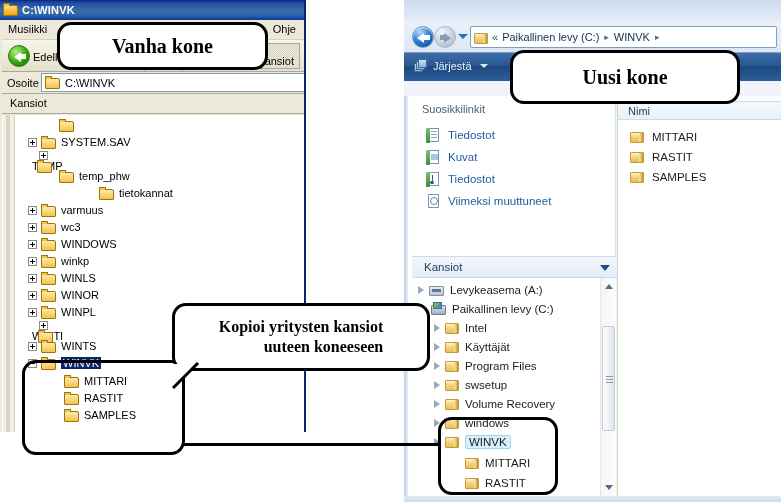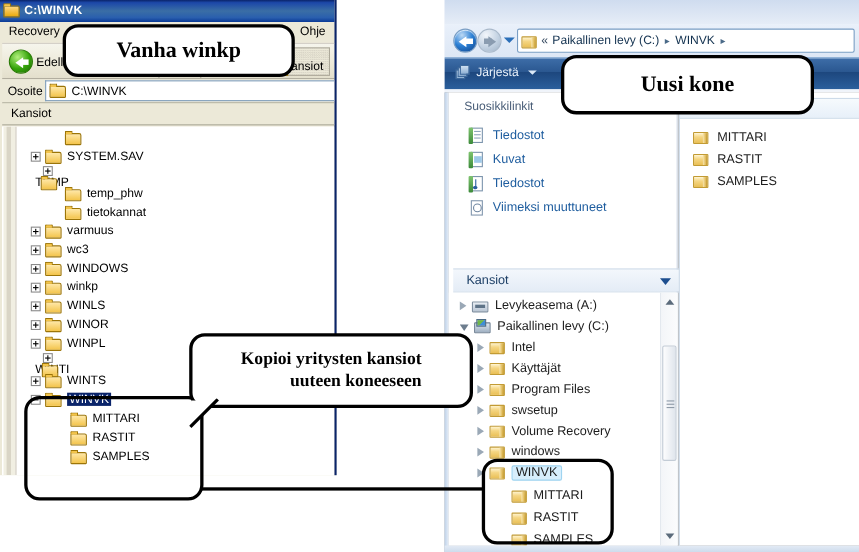--- a/index.html
+++ b/index.html
@@ -206,22 +206,22 @@
     position:absolute;width:9px;height:9px;background:linear-gradient(to bottom,#cfe0f2,#8fb0d3);
     border:1px solid #3f6a9c;box-sizing:border-box;display:block;
   }
   #jarjesta .stack i:nth-child(1){left:0;top:4px;}
   #jarjesta .stack i:nth-child(2){left:2px;top:2px;}
   #jarjesta .stack i:nth-child(3){left:4px;top:0;}
   #jarjesta .lbl{font-size:11px;color:#eaf2fb;}
   #jarjesta .caret{width:0;height:0;border-left:4px solid transparent;border-right:4px solid transparent;border-top:4px solid #dbe8f6;margin-left:3px;}
 
   #vista-body{
-    position:absolute;left:0;top:84px;width:377px;bottom:0;
-    background:#a3a3a3;
+    position:absolute;left:0;top:96px;width:377px;bottom:0;
+    background:#fef9c3;
   }
   #vista-left-edge{position:absolute;left:0;top:0;width:4px;height:100%;background:linear-gradient(to right,#bcd0e8,#e8eff8);}
   #nav-pane{
     position:absolute;left:4px;top:0;width:208px;bottom:6px;
     background:#fff;border-right:1px solid #d9e2ee;box-sizing:border-box;
   }
   #fav-title{position:absolute;left:14px;top:7px;font-size:11px;color:#4a5e78;}
   .fav-item{position:absolute;left:18px;height:18px;display:flex;align-items:center;gap:7px;}
   .fav-item .fav-label{font-size:11.5px;color:#1d5c9e;}
   .fav-ico{width:15px;height:15px;position:relative;flex:0 0 auto;}
@@ -328,21 +328,21 @@
 <body>
 
 <div id="xp-window">
 
   <div id="xp-titlebar">
     <span class="tb-icon folder-ico fi16 fi-title"></span>
     <span class="tb-text">C:\WINVK</span>
   </div>
 
   <div id="xp-menubar">
-    <span class="xp-menu-item" style="left:6px;">Recovery</span>
+    <span class="xp-menu-item" style="left:6px;">Musiikki</span>
     <span class="xp-menu-item" style="right:8px;">Ohje</span>
   </div>
 
   <div id="xp-toolbar">
     <div id="back-btn">
       <span class="arrow"></span>
       <span class="arrow-tail"></span>
     </div>
     <span id="back-label">Edellinen</span>
     <span class="tb-faded-ico" style="left:100px;">
@@ -393,21 +393,21 @@
     <div class="xp-row" style="top:36px;padding-left:12px;flex-direction:column;">
       <span class="xp-expander plus"></span>
       <span class="folder-ico fi16"></span>
       <span class="xp-label">TEMP</span>
     </div>
     <div class="xp-row" style="top:53px;padding-left:30px;">
       <span class="xp-expander none"></span>
       <span class="folder-ico fi16"></span>
       <span class="xp-label">temp_phw</span>
     </div>
-    <div class="xp-row" style="top:70px;padding-left:30px;">
+    <div class="xp-row" style="top:70px;padding-left:30px;margin-left:40px;">
       <span class="xp-expander none"></span>
       <span class="folder-ico fi16"></span>
       <span class="xp-label">tietokannat</span>
     </div>
     <div class="xp-row" style="top:87px;padding-left:12px;">
       <span class="xp-expander plus"></span>
       <span class="folder-ico fi16"></span>
       <span class="xp-label">varmuus</span>
     </div>
     <div class="xp-row" style="top:104px;padding-left:12px;">
@@ -659,21 +659,21 @@
 
     <div id="vista-bottom-edge"></div>
   </div>
 </div>
 
 <div id="hilite-left" class="hilite"></div>
 <div id="hilite-right" class="hilite"></div>
 <div id="connector"></div>
 
 <div id="callout-vanha" class="callout">
-  <span>Vanha winkp</span>
+  <span>Vanha kone</span>
 </div>
 
 <div id="callout-uusi" class="callout">
   <span>Uusi kone</span>
 </div>
 
 <div id="callout-kopioi" class="callout">
   <span class="txt">
     <span>Kopioi yritysten kansiot</span><br>
     <span>uuteen koneeseen</span>

